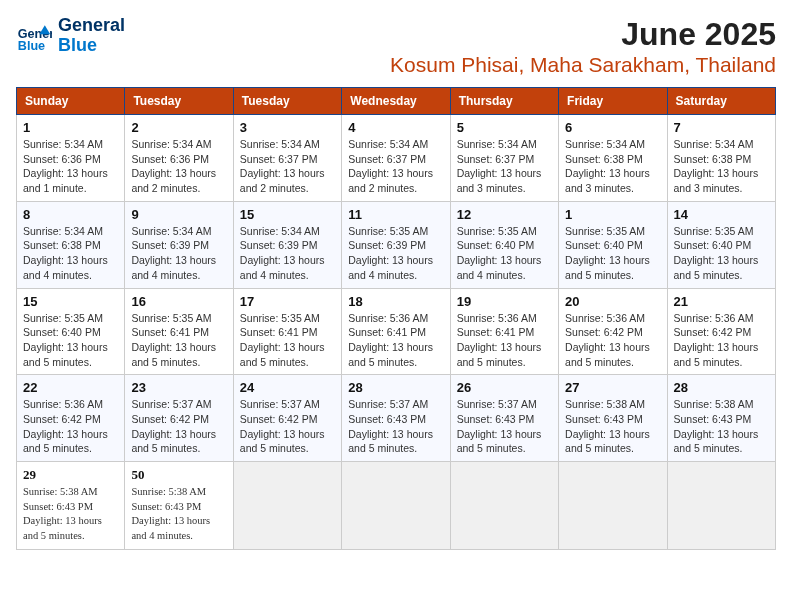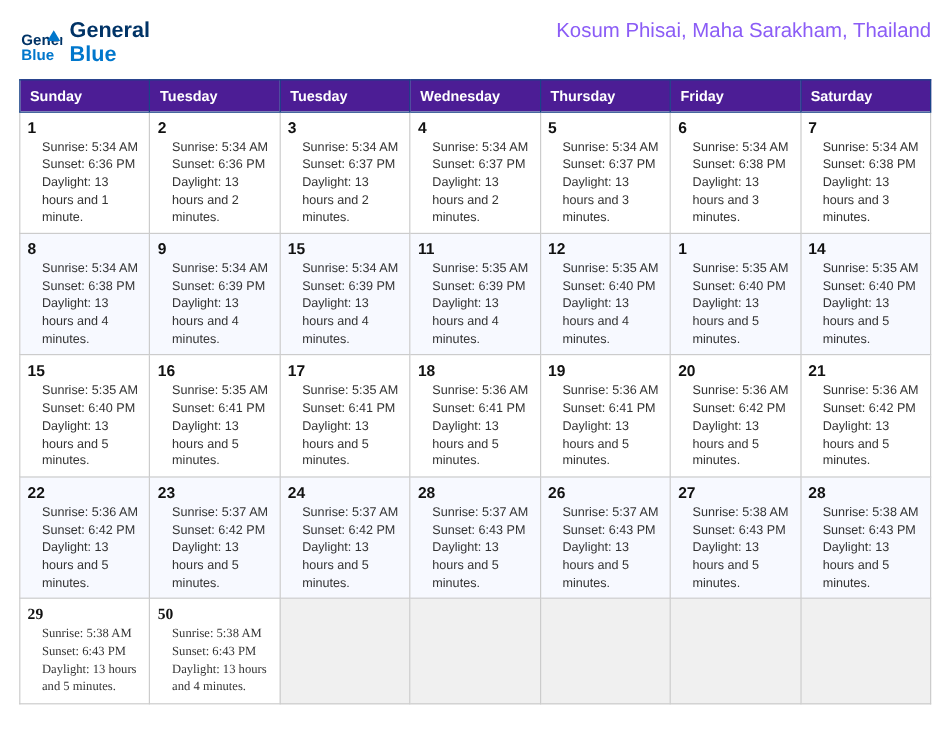--- a/index.html
+++ b/index.html
@@ -36,31 +36,31 @@
     }
     .title-area {
       text-align: right;
     }
     .month-title {
       font-size: 32px;
       font-weight: bold;
       color: #222;
     }
     .subtitle {
-      font-size: 17px;
-      color: #8b5cf6;
+      font-size: 21px;
+      color: #c2410c;
       font-weight: normal;
     }
     .calendar {
       width: 100%;
       border-collapse: collapse;
       font-size: 11px;
     }
     .calendar th {
-      background: #4c1d95;
+      background: #c2410c;
       color: #fff;
       text-align: left;
       padding: 6px 8px;
       font-size: 12px;
       border: 1px solid #1a4488;
     }
     .calendar td {
       vertical-align: top;
       border: 1px solid #ccc;
       padding: 5px 6px;
@@ -75,21 +75,20 @@
       font-size: 13px;
       font-weight: bold;
       color: #111;
       display: block;
       margin-bottom: 2px;
     }
     .cell-info {
       color: #333;
       font-size: 10.5px;
       line-height: 1.4;
-      margin-left: 12px;
     }
     .empty-cell {
       background: #f0f0f0 !important;
     }
     .last-row td {
       min-height: 65px;
       font-family: Liberation Serif, serif;
     }
   </style>
 </head>
@@ -103,20 +102,21 @@
       <polygon points="32,8 38,18 26,18" fill="#0077cc"></polygon>
     </svg>
     <div>
       <div class="logo-text">
         <div>General</div>
         <div><span>Blue</span></div>
       </div>
     </div>
   </div>
   <div class="title-area">
+    <div class="month-title">June 2025</div>
     <div class="subtitle">Kosum Phisai, Maha Sarakham, Thailand</div>
   </div>
 </div>
 
 <table class="calendar">
   <thead>
     <tr>
       <th>Sunday</th>
       <th>Tuesday</th>
       <th>Tuesday</th>

